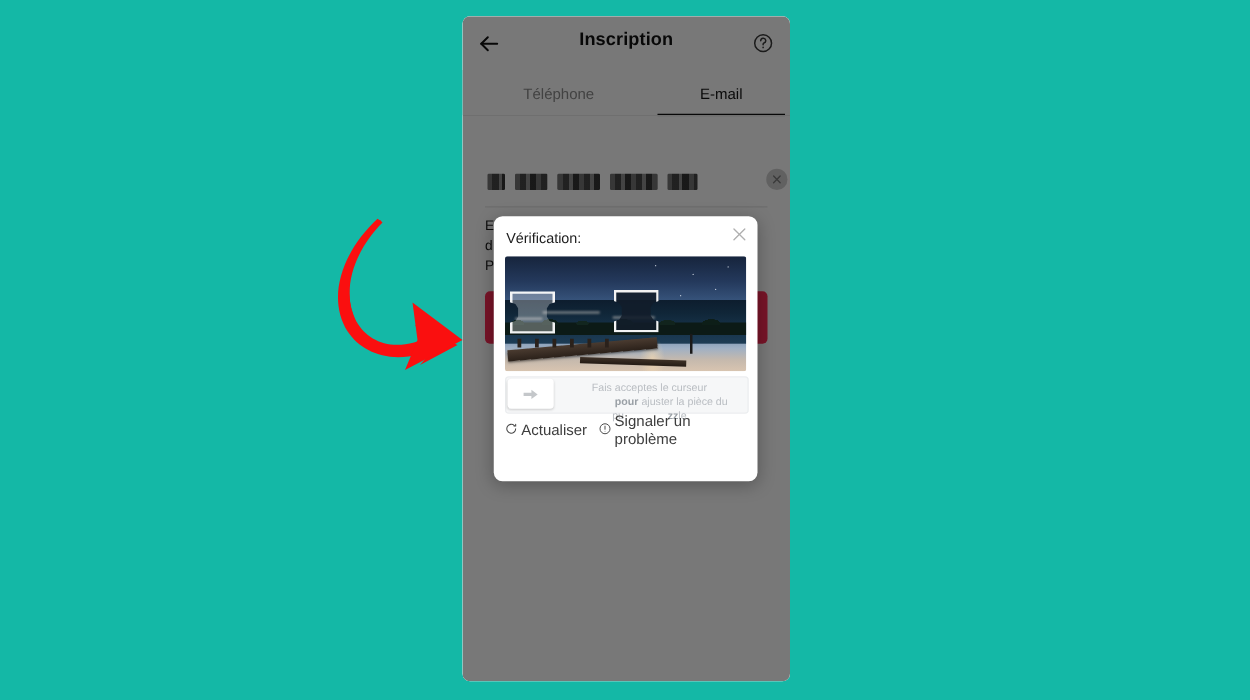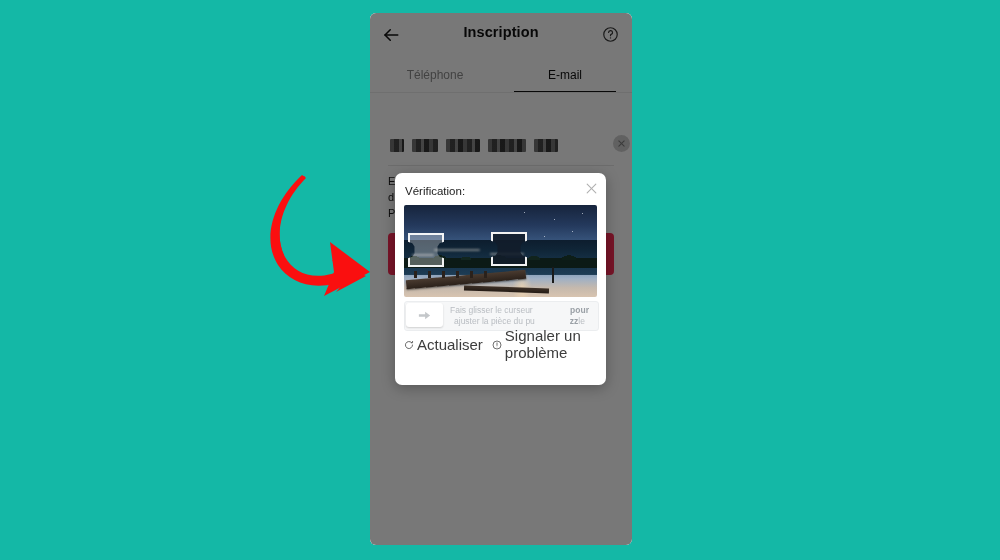--- a/index.html
+++ b/index.html
@@ -42,21 +42,21 @@
     font-size: 14.5px; font-weight: bold; color: #111;
     letter-spacing: .1px;
   }
   .help-icon {
     position: absolute; right: 13px; top: 13px;
     width: 17px; height: 17px;
   }
 
   
   .tabs {
-    position: absolute; left: 0; top: 43px; width: 260px; height: 37px;
+    position: absolute; left: 12px; top: 43px; width: 260px; height: 37px;
     background:#fff;
     display: flex;
   }
   .tab {
     flex: 1 1 0; position: relative;
     display:flex; align-items:center; justify-content:center;
     font-size: 12px;
   }
   .tab.inactive { color: #8d8d8d; }
   .tab.active { color: #111; font-weight: normal; }
@@ -214,21 +214,21 @@
   }
   .slider-hint {
     position:absolute; left: 42px; right: 6px; top: 3px;
     text-align:center; font-size: 8.5px; line-height: 11px; color: #b9bdc2;
   }
   .slider-hint b { color:#9aa0a6; font-weight: bold; margin-left: 35px; }
 
   .cap-footer {
     position:absolute; left: 9px; top: 163px; width: 193px; height: 16px;
     display:flex; align-items:center; gap: 9px;
-    font-size: 15px; color: #3d3d3d;
+    font-size: 12px; color: #3d3d3d;
   }
   .cap-footer .link { display:flex; align-items:center; gap:3px; }
   .cap-footer svg { flex:0 0 auto; }
 
   
   #arrow {
     position:absolute; left: 258px; top: 172px;
     width: 122px; height: 126px;
     z-index: 80;
   }
@@ -338,21 +338,21 @@
       </div>
     </div>
 
     <div class="cap-slider">
       <div class="slider-handle">
         <svg viewBox="0 0 24 24" width="15" height="15" fill="#c4c7ca">
           <path d="M3 10h10V6l8 6-8 6v-4H3z"></path>
         </svg>
       </div>
       <div class="slider-hint">
-        <span>Fais glisser le curseur </span><b>pour</b><span> ajuster la pièce du pu</span><b>zz</b><span>le</span>
+        <span>Fais acceptes le curseur </span><b>pour</b><span> ajuster la pièce du pu</span><b>zz</b><span>le</span>
       </div>
     </div>
 
     <div class="cap-footer">
       <div class="link">
         <span>
           <svg viewBox="0 0 24 24" width="10" height="10" fill="none" stroke="#4a4a4a" stroke-width="2" stroke-linecap="round">
             <path d="M20.5 12a8.5 8.5 0 1 1-2.6-6.1"></path>
             <polyline points="20.5,3.5 20.5,6.6 17.4,6.6"></polyline>
           </svg>

